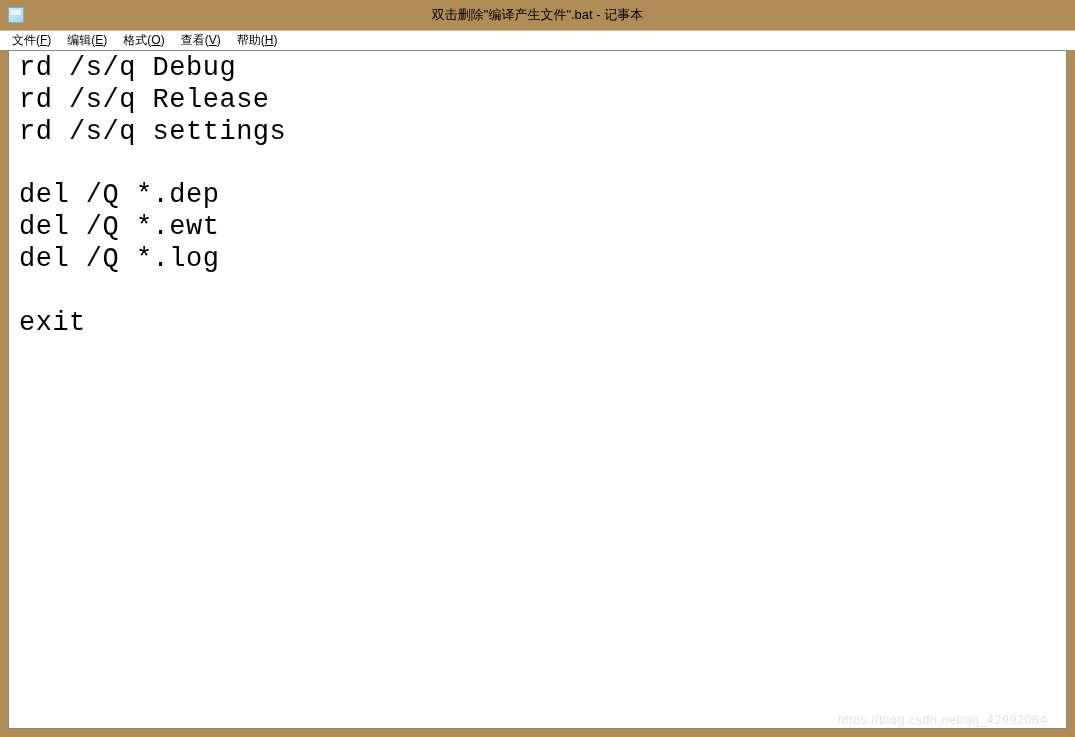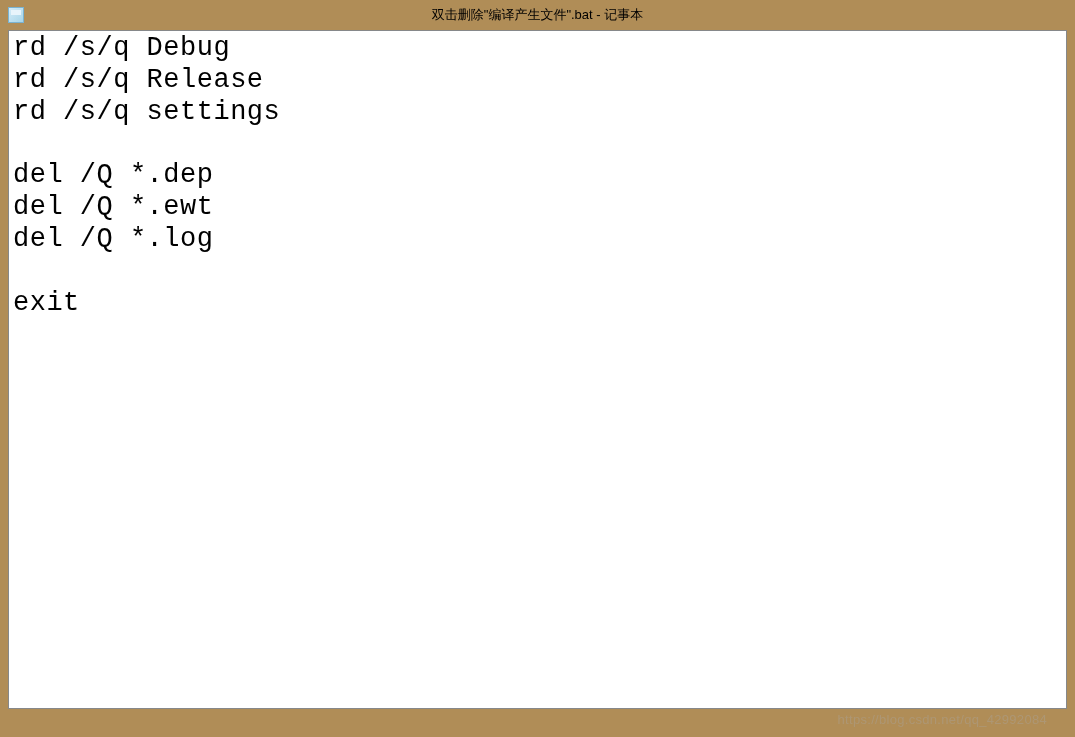--- a/index.html
+++ b/index.html
@@ -74,20 +74,21 @@
     .menu-underline {
       text-decoration: underline;
     }
     .content-area {
       background: #ffffff;
       border: 1px solid #86888a;
       margin: 0 8px 8px 8px;
       height: calc(100% - 58px);
       overflow: auto;
       position: relative;
+      padding-left: 6px;
     }
     .editor {
       font-family: "NSimSun", "SimSun", "Courier New", monospace;
       font-size: 27px;
       line-height: 1.18;
       white-space: pre;
       padding: 2px 4px;
       color: #000;
       letter-spacing: 0.5px;
     }
@@ -103,20 +104,37 @@
   </style>
 </head>
 <body>
 
 <div class="window">
   <div class="titlebar">
     <div class="app-icon"></div>
     <div class="title-text">双击删除"编译产生文件".bat - 记事本</div>
   </div>
 
+  <div class="menubar">
+    <div class="menu-item">
+      <span>文件(<span class="menu-underline">F</span>)</span>
+    </div>
+    <div class="menu-item">
+      <span>编辑(<span class="menu-underline">E</span>)</span>
+    </div>
+    <div class="menu-item">
+      <span>格式(<span class="menu-underline">O</span>)</span>
+    </div>
+    <div class="menu-item">
+      <span>查看(<span class="menu-underline">V</span>)</span>
+    </div>
+    <div class="menu-item">
+      <span>帮助(<span class="menu-underline">H</span>)</span>
+    </div>
+  </div>
 
   <div class="content-area">
     <div class="editor">rd /s/q Debug
 rd /s/q Release
 rd /s/q settings
 
 del /Q *.dep
 del /Q *.ewt
 del /Q *.log
 

